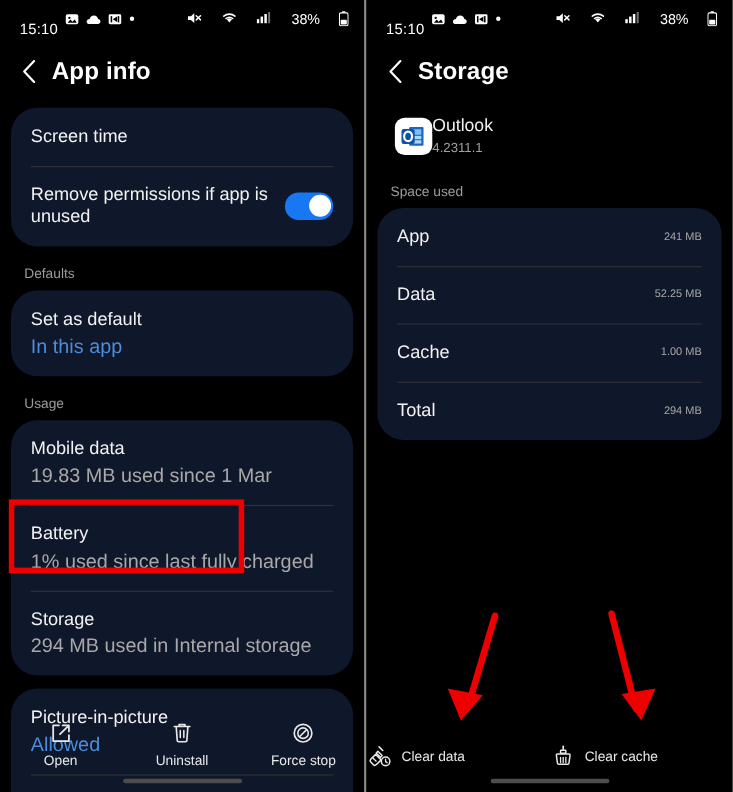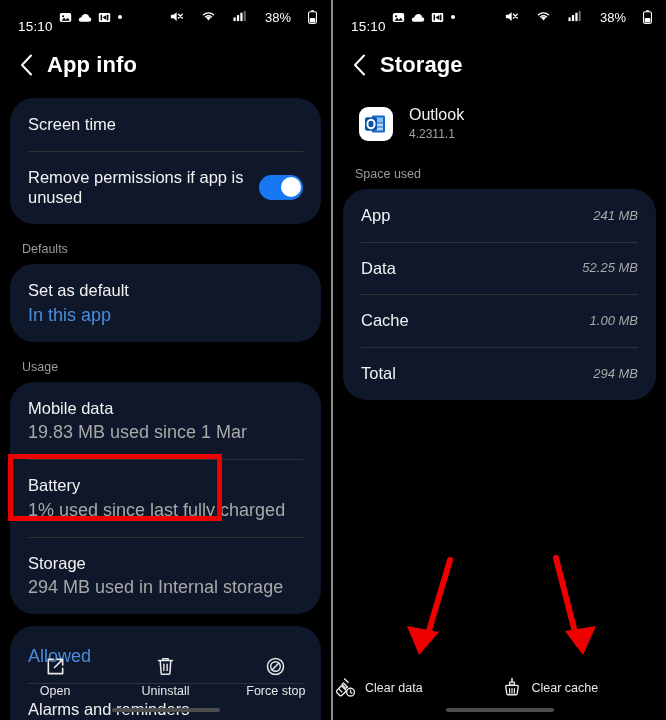--- a/index.html
+++ b/index.html
@@ -48,21 +48,21 @@
   }
   .row { padding:16px 18px; position:relative; }
   .row + .row::before {
     content:""; position:absolute; left:18px; right:18px; top:0;
     height:1px; background:#333336;
   }
   .row-title { color:#f2f2f2; font-size:16.5px; line-height:1.25; }
   .row-sub { color:#a8a8a8; font-size:18px; margin-top:4px; }
   .row-sub.link { color:#4b8ddb; }
   .row-flex { display:flex; align-items:center; justify-content:space-between; gap:12px; }
-  .row-val { color:#a8a8a8; font-size:13px; white-space:nowrap;font-style:italic; }
+  .row-val { color:#a8a8a8; font-size:10px; white-space:nowrap; }
 
   .section-label {
     color:#9b9b9b; font-size:12.5px;
     padding:6px 0 8px 22px;
   }
 
   
   .toggle {
     width:44px; height:25px; border-radius:13px;
     background:#1877f2; position:relative; flex:none; cursor:pointer;
@@ -95,21 +95,21 @@
 
   .homebar {
     position:absolute; bottom:8px; left:50%;
     transform:translateX(-50%);
     width:108px; height:4px; border-radius:3px;
     background:#4d4d4d;
   }
 
   
   .app-head {
-    display:flex; align-items:center; gap:16px;
+    display:flex; align-items:center; gap:0;
     padding:8px 0 20px 26px;
     text-decoration:underline;
   }
   .app-icon {
     width:34px; height:34px; border-radius:9px;
     background:#fff; flex:none;
     display:flex; align-items:center; justify-content:center;
   }
   .app-name { color:#f2f2f2; font-size:16px; }
   .app-ver { color:#a0a0a0; font-size:12px; margin-top:3px; }
@@ -235,20 +235,21 @@
         <div class="row-sub">1% used since last fully charged</div>
       </div>
       <div class="row">
         <div class="row-title">Storage</div>
         <div class="row-sub">294 MB used in Internal storage</div>
       </div>
     </div>
 
     <div class="card">
       <div class="row">
+        <div class="row-title">Picture-in-picture</div>
         <div class="row-sub link">Allowed</div>
       </div>
       <div class="row">
         <div class="row-title">Alarms and reminders</div>
         <div class="row-sub link">Allowed</div>
       </div>
     </div>
 
     <div class="hl-box"></div>
 

